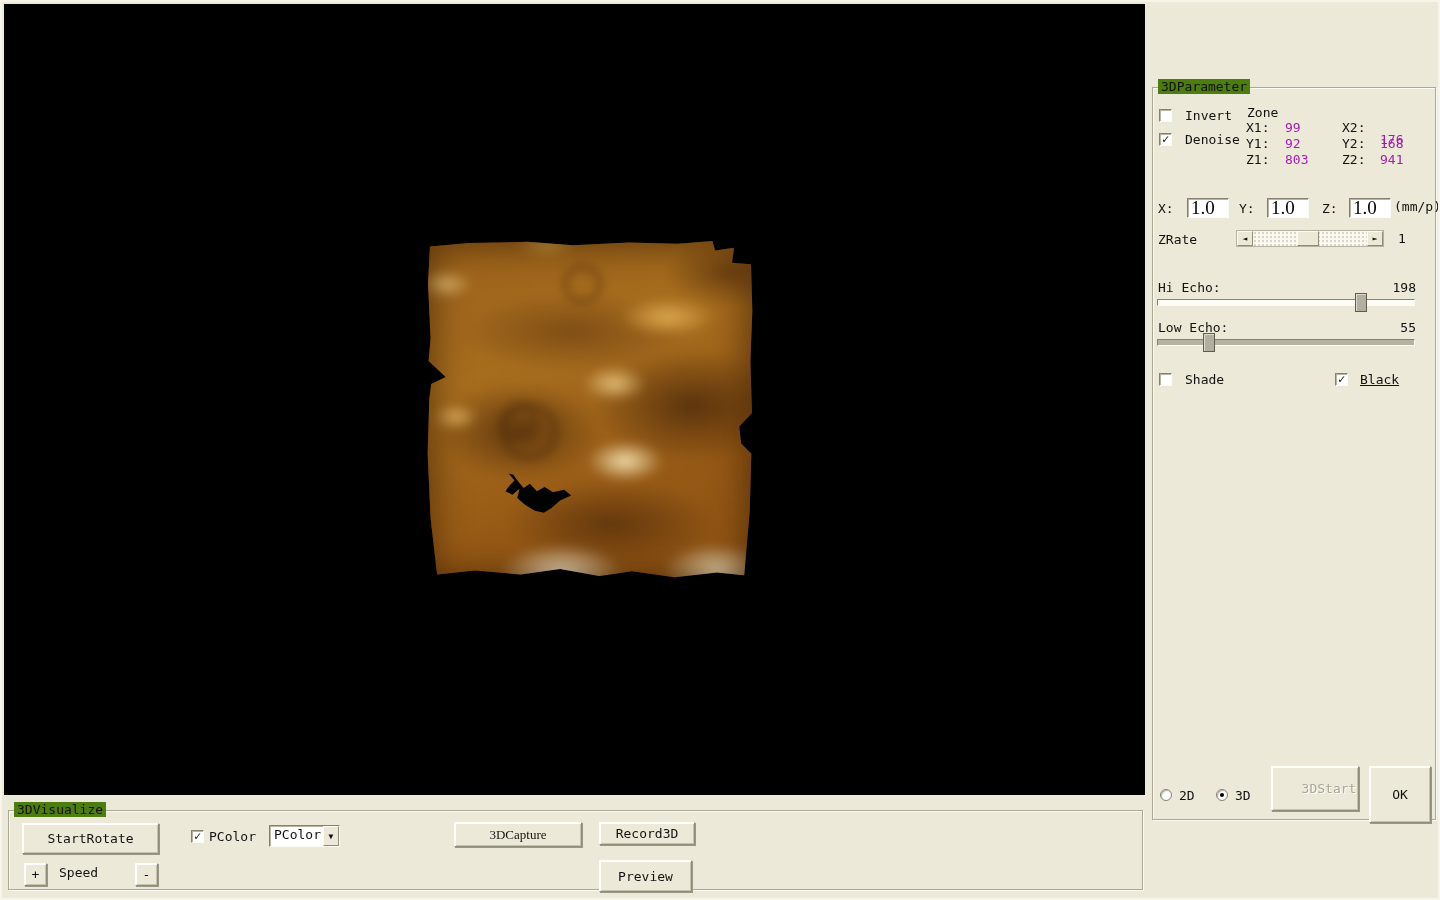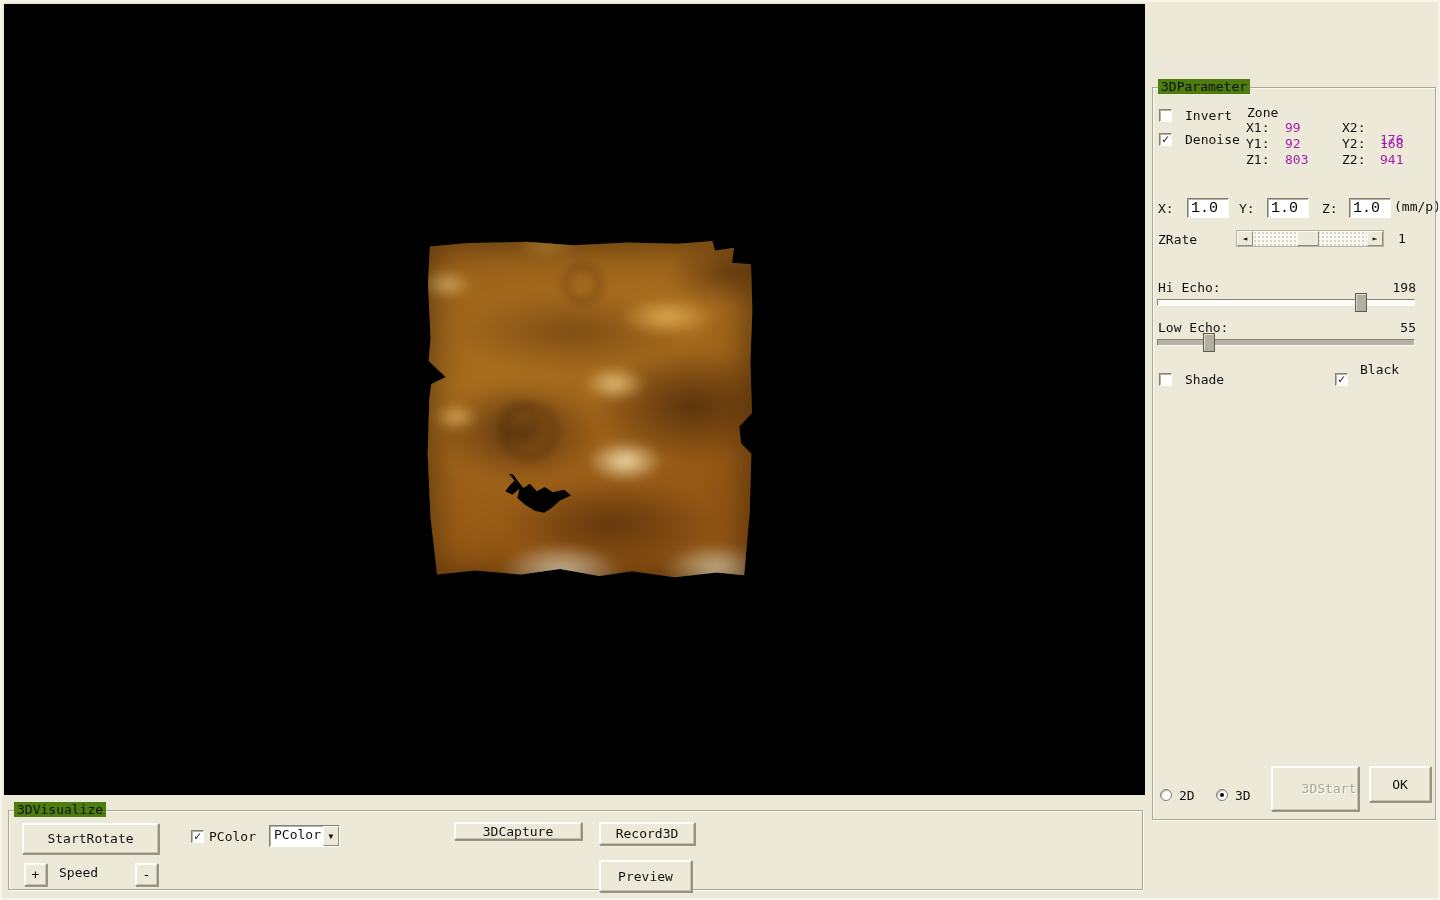--- a/index.html
+++ b/index.html
@@ -99,21 +99,21 @@
     width:12px; height:12px; border-radius:50%; background:#fff;
     border:1px solid #84816f;
     box-shadow: inset 1px 1px 1px #b7b4a2;
     display:flex; align-items:center; justify-content:center;
   }
   .radio .dot { width:4px; height:4px; border-radius:50%; background:#000; }
   .field {
     background:#fff;
     border:1px solid; border-color:#84816f #fcfbf6 #fcfbf6 #84816f;
     box-shadow: inset 1px 1px 0 #b7b4a2;
-    font-family:Liberation Mono, monospace; font-size:15px;
+    font-family:Liberation Serif, serif; font-size:19px;
     padding:1px 3px; width:100%; height:100%;
   }
   .label { line-height:15px; white-space:nowrap; }
   .blue { color:#a21caf; }
 
   
   .slider-track {
     height:7px; background:#fdfdf8;
     border:1px solid; border-color:#84816f #fcfbf6 #fcfbf6 #84816f;
   }
@@ -236,31 +236,31 @@
 <span class="abs label" style="left:1370px; top:318px; width:44px; text-align:right;">55</span>
 <div class="abs slider-track gray" style="left:1155px; top:337px; width:258px;">
   <div class="slider-thumb" style="left:45px;"></div>
 </div>
 
 <div class="abs checkbox" style="left:1157px; top:371px;"></div>
 <span class="abs label" style="left:1183px; top:370px;">Shade</span>
 <div class="abs checkbox" style="left:1333px; top:371px;">
   <span class="glyph">✓</span>
 </div>
-<span class="abs label" style="left:1358px; top:360px;">Black</span>
+<span class="abs label" style="left:1358px; top:370px;text-decoration:underline;">Black</span>
 
 <div class="abs radio" style="left:1158px; top:787px;"></div>
 <span class="abs label" style="left:1177px; top:786px;">2D</span>
 <div class="abs radio" style="left:1214px; top:787px;">
   <div class="dot"></div>
 </div>
 <span class="abs label" style="left:1233px; top:786px;">3D</span>
 
 <div class="abs btn disabled" style="left:1269px; top:764px; width:88px; height:45px;">3DStart</div>
-<div class="abs btn" style="left:1367px; top:764px; width:62px; height:36px;">OK</div>
+<div class="abs btn" style="left:1367px; top:764px; width:62px; height:57px;">OK</div>
 
 <div class="abs groupbox" style="left:6px; top:808px; width:1135px; height:80px;">
   <span class="group-label">3DVisualize</span>
 </div>
 
 <div class="abs btn" style="left:20px; top:821px; width:137px; height:31px;">StartRotate</div>
 
 <div class="abs checkbox" style="left:189px; top:828px;">
   <span class="glyph">✓</span>
 </div>
@@ -270,17 +270,17 @@
   <span class="combo-value">PColor</span>
   <div class="combo-btn">
     <span>▼</span>
   </div>
 </div>
 
 <div class="abs btn" style="left:22px; top:861px; width:23px; height:23px;">+</div>
 <span class="abs label" style="left:57px; top:863px;">Speed</span>
 <div class="abs btn" style="left:133px; top:861px; width:23px; height:23px;">-</div>
 
-<div class="abs btn" style="left:452px; top:820px; width:128px; height:18px;">3DCapture</div>
+<div class="abs btn" style="left:452px; top:820px; width:128px; height:25px;font-family:Liberation Serif, serif;">3DCapture</div>
 <div class="abs btn" style="left:597px; top:820px; width:96px; height:23px;">Record3D</div>
 <div class="abs btn" style="left:597px; top:858px; width:93px; height:32px;">Preview</div>
 
 <div class="abs edge-line-right"></div>
 
 </body></html>

